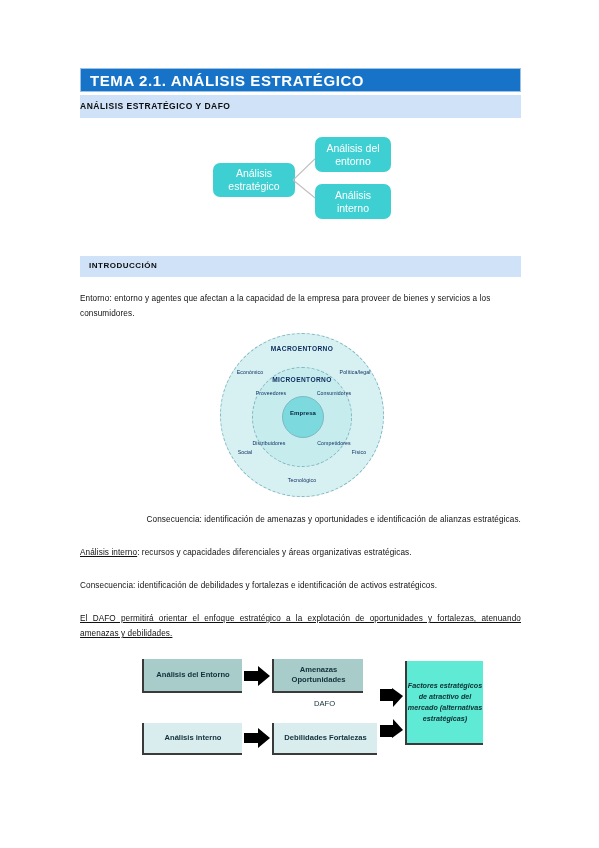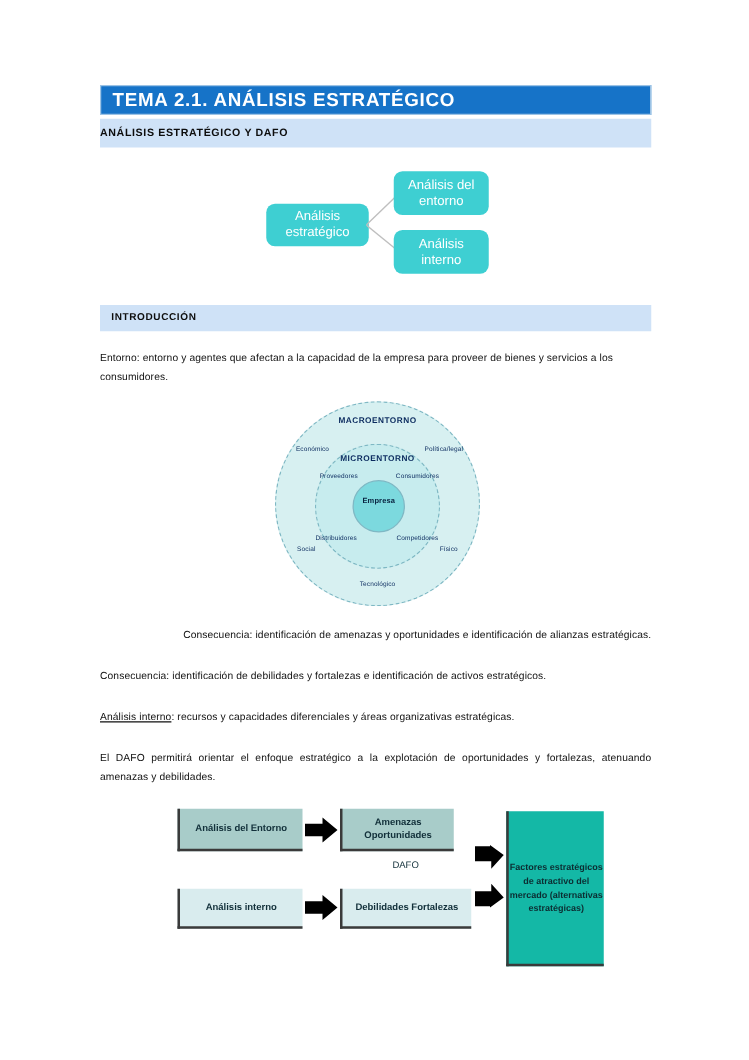--- a/index.html
+++ b/index.html
@@ -66,21 +66,21 @@
     letter-spacing: 0.5px;
   }
 
   
   .para {
     font-size: 8.2px;
     line-height: 15px;
     color: #111;
     letter-spacing: 0.1px;
   }
-  .para.justify { text-align: justify; }
+  .para.justify { text-align: justify; text-decoration: underline; }
   .u { text-decoration: underline; }
 
   
   .teal-diagram {
     position: relative;
     height: 88px;
     margin-top: 18px;
   }
   .tbox {
     position: absolute;
@@ -163,24 +163,25 @@
     font-weight: bold;
     color: #12303a;
     border-left: 2px solid #3a3a3a;
     border-bottom: 2px solid #3a3a3a;
   }
   #dbox-entorno   { left: 62px;  top: 4px;  width: 100px; height: 34px; background: #a8ccc9; }
   #dbox-amenazas  { left: 192px; top: 4px;  width: 91px; height: 34px; background: #a8ccc9; }
   #dbox-interno   { left: 62px;  top: 68px; width: 100px; height: 32px; background: #d9ecee; }
   #dbox-debilidad { left: 192px; top: 68px; width: 105px; height: 32px; background: #d9ecee; }
   #dbox-factores  {
-    left: 325px; top: 6px; width: 78px; height: 124px;
-    background: #14b8a6; color: #0c2d32;
+    left: 325px; top: 6px; width: 78px; height: 84px;
+    background: #5eead4; color: #0c2d32;
     font-size: 7.2px; line-height: 11px;
     flex-direction: column;
+    font-style: italic;
   }
   .dafo-label {
     position: absolute;
     left: 192px; top: 44px; width: 105px;
     text-align: center;
     font-size: 7.6px;
     font-weight: normal;
     color: #12303a;
   }
   .arrow { position: absolute; }
@@ -201,21 +202,21 @@
     <div class="teal-diagram">
       <div class="tbox" id="tbox-main">Análisis estratégico</div>
       <svg class="connector" viewBox="0 0 28 88">
         <line x1="0" y1="44" x2="27" y2="18" stroke="#bfbfbf" stroke-width="1.1"></line>
         <line x1="0" y1="44" x2="27" y2="66" stroke="#bfbfbf" stroke-width="1.1"></line>
       </svg>
       <div class="tbox" id="tbox-top">Análisis del entorno</div>
       <div class="tbox" id="tbox-bottom">Análisis interno</div>
     </div>
 
-    <div class="bar-section" style="margin-top:20px;">INTRODUCCIÓN</div>
+    <div class="bar-section" style="margin-top:32px;">INTRODUCCIÓN</div>
 
     <p class="para" style="margin:14px 0 0 0;">Entorno: entorno y agentes que afectan a la capacidad de la empresa para proveer de bienes y servicios a los consumidores.</p>
 
     <div class="circles">
       <div class="circ-wrap">
         <div class="c-outer"></div>
         <div class="c-mid"></div>
         <div class="c-inner"></div>
 
         <div class="clabel big" style="left:0; top:12px; width:164px;">MACROENTORNO</div>
@@ -230,23 +231,23 @@
 
         <div class="clabel" style="left:26px; top:57px; width:50px;">Proveedores</div>
         <div class="clabel" style="left:88px; top:57px; width:52px;">Consumidores</div>
         <div class="clabel" style="left:22px; top:107px; width:54px;">Distribuidores</div>
         <div class="clabel" style="left:88px; top:107px; width:52px;">Competidores</div>
       </div>
     </div>
 
     <p class="para" style="margin:14px 0 0 2px;text-align:right;">Consecuencia: identificación de amenazas y oportunidades e identificación de alianzas estratégicas.</p>
 
+    <p class="para" style="margin:18px 0 0 0;"><span class="u">Análisis interno</span><span>: recursos y capacidades diferenciales y áreas organizativas estratégicas.</span></p>
+
     <p class="para" style="margin:18px 0 0 0;">Consecuencia: identificación de debilidades y fortalezas e identificación de activos estratégicos.</p>
-
-    <p class="para" style="margin:18px 0 0 0;"><span class="u">Análisis interno</span><span>: recursos y capacidades diferenciales y áreas organizativas estratégicas.</span></p>
 
     <p class="para justify" style="margin:18px 0 0 0;">El DAFO permitirá orientar el enfoque estratégico a la explotación de oportunidades y fortalezas, atenuando amenazas y debilidades.</p>
 
     <div class="dafo">
       <div class="dbox" id="dbox-entorno">Análisis del Entorno</div>
       <div class="dbox" id="dbox-amenazas">Amenazas Oportunidades</div>
       <div class="dbox" id="dbox-interno">Análisis interno</div>
       <div class="dbox" id="dbox-debilidad">Debilidades Fortalezas</div>
       <div class="dbox" id="dbox-factores">Factores estratégicos de atractivo del mercado (alternativas estratégicas)</div>
       <div class="dafo-label">DAFO</div>

